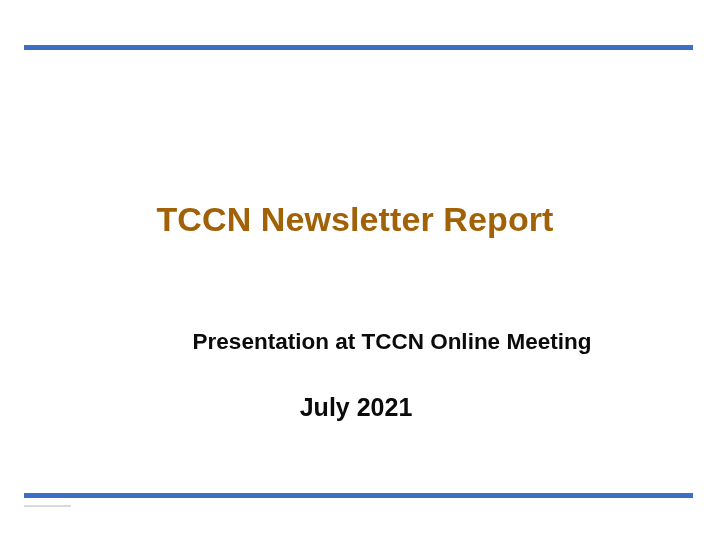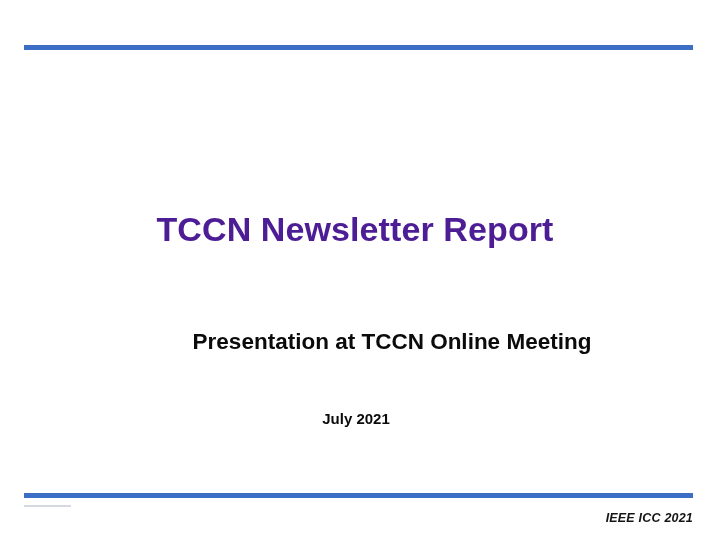--- a/index.html
+++ b/index.html
@@ -41,26 +41,26 @@
   
   #title-block {
     position: absolute;
     left: 0;
     top: 196px;
     width: 710px;
     text-align: center;
   }
   #slide-title {
     display: inline-block;
-    margin: 12px;
+    margin: 2px;
     font-family: "Liberation Sans", sans-serif;
     font-size: 34px;
     font-weight: bold;
     line-height: 42px;
-    color: #4c1d95;
+    color: #a16207;
     letter-spacing: 0.1px;
     white-space: nowrap;
   }
 
   #subtitle-block {
     position: absolute;
     left: 0;
     top: 325px;
     width: 712px;
     text-align: center;
@@ -78,22 +78,22 @@
 
   #date-block {
     position: absolute;
     left: 0;
     top: 390px;
     width: 712px;
     text-align: center;
   }
   #slide-date {
     display: inline-block;
-    margin: 12px;
-    font-size: 15px;
+    margin: 0;
+    font-size: 25px;
     font-weight: bold;
     line-height: 34px;
     color: #0b0b0b;
     white-space: nowrap;
   }
 
   
   #footer {
     position: absolute;
     left: 24px;
@@ -126,17 +126,14 @@
     <p id="slide-subtitle">Presentation at TCCN Online Meeting</p>
   </div>
 
   <div id="date-block">
     <p id="slide-date">July 2021</p>
   </div>
 
   <div class="rule" id="rule-bottom"></div>
   <div class="rule-stub"></div>
 
-  <div id="footer">
-    <span id="footer-text">IEEE ICC 2021</span>
-  </div>
 
 </div>
 
 </body></html>

